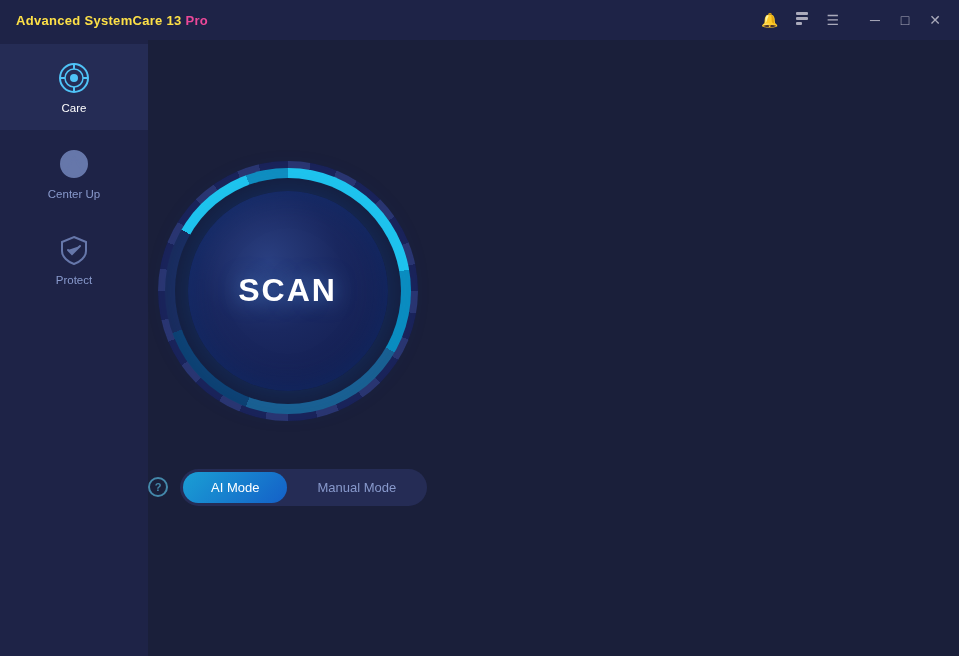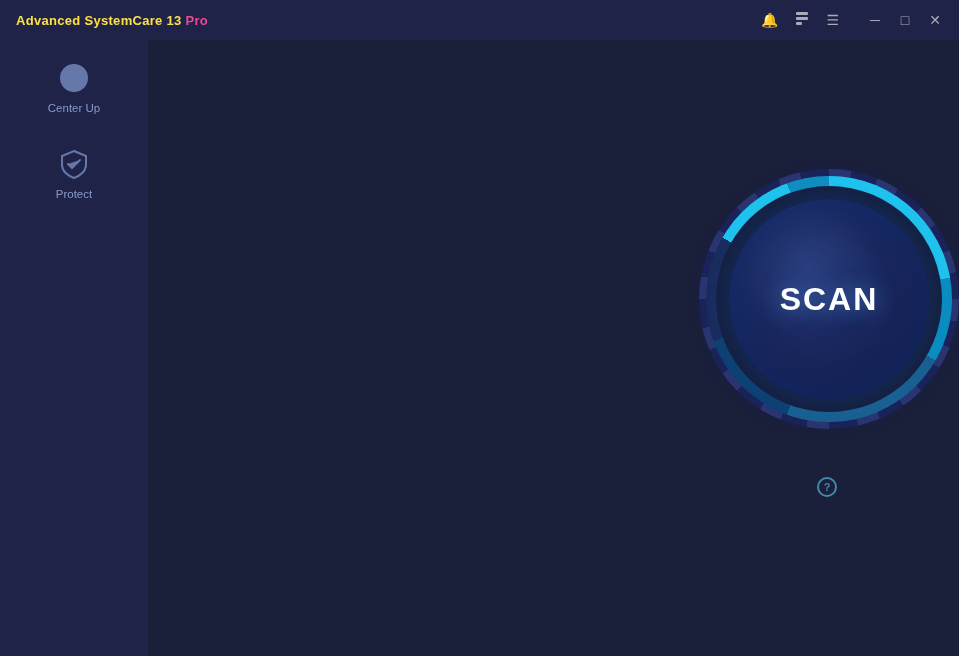--- a/index.html
+++ b/index.html
@@ -106,21 +106,21 @@
     
     .sidebar-item.active .sidebar-item-icon svg { fill: #4fc3f7; }
     .sidebar-item:not(.active) .sidebar-item-icon svg { fill: #6677aa; }
 
     
     .content {
       flex: 1;
       background: #1a1f3a;
       display: flex;
       flex-direction: column;
-      align-items: flex-end;
+      align-items: flex-start;
       justify-content: center;
       position: relative;
     }
 
     
     .scan-container {
       display: flex;
       flex-direction: column;
       align-items: center;
       gap: 48px;
@@ -310,20 +310,34 @@
       <span class="titlebar-control">□</span>
       <span class="titlebar-control close">✕</span>
     </div>
   </div>
 </div>
 
 <div class="main-layout">
 
   <div class="sidebar">
 
+    <div class="sidebar-item active">
+      <div class="sidebar-item-icon">
+        <svg width="32" height="32" viewBox="0 0 32 32">
+          <circle cx="16" cy="16" r="14" fill="none" stroke="#4fc3f7" stroke-width="2"></circle>
+          <circle cx="16" cy="16" r="9" fill="none" stroke="#4fc3f7" stroke-width="1.5"></circle>
+          <circle cx="16" cy="16" r="4" fill="#4fc3f7"></circle>
+          <line x1="16" y1="2" x2="16" y2="7" stroke="#4fc3f7" stroke-width="2"></line>
+          <line x1="16" y1="25" x2="16" y2="30" stroke="#4fc3f7" stroke-width="2"></line>
+          <line x1="2" y1="16" x2="7" y2="16" stroke="#4fc3f7" stroke-width="2"></line>
+          <line x1="25" y1="16" x2="30" y2="16" stroke="#4fc3f7" stroke-width="2"></line>
+        </svg>
+      </div>
+      <span class="sidebar-item-label">Care</span>
+    </div>
 
     <div class="sidebar-item">
       <div class="sidebar-item-icon">
         <svg width="30" height="30" viewBox="0 0 30 30" fill="none">
           <circle cx="15" cy="15" r="13" stroke="#6677aa" stroke-width="2"></circle>
           <path d="M7 22 L15 8 L23 22" stroke="#6677aa" stroke-width="2" fill="none"></path>
           <line x1="15" y1="8" x2="22" y2="14" stroke="#6677aa" stroke-width="1.5"></line>
         </svg>
       </div>
       <span class="sidebar-item-label">Center Up</span>
@@ -351,18 +365,22 @@
           <div class="scan-inner">
             <span class="scan-text">SCAN</span>
           </div>
         </div>
       </div>
 
       <div class="mode-selector">
         <div class="mode-help">
           <span>?</span>
         </div>
+        <div class="mode-buttons">
+          <button class="mode-btn active">AI Mode</button>
+          <button class="mode-btn inactive">Manual Mode</button>
+        </div>
       </div>
 
     </div>
   </div>
 
 </div>
 
 </body></html>

